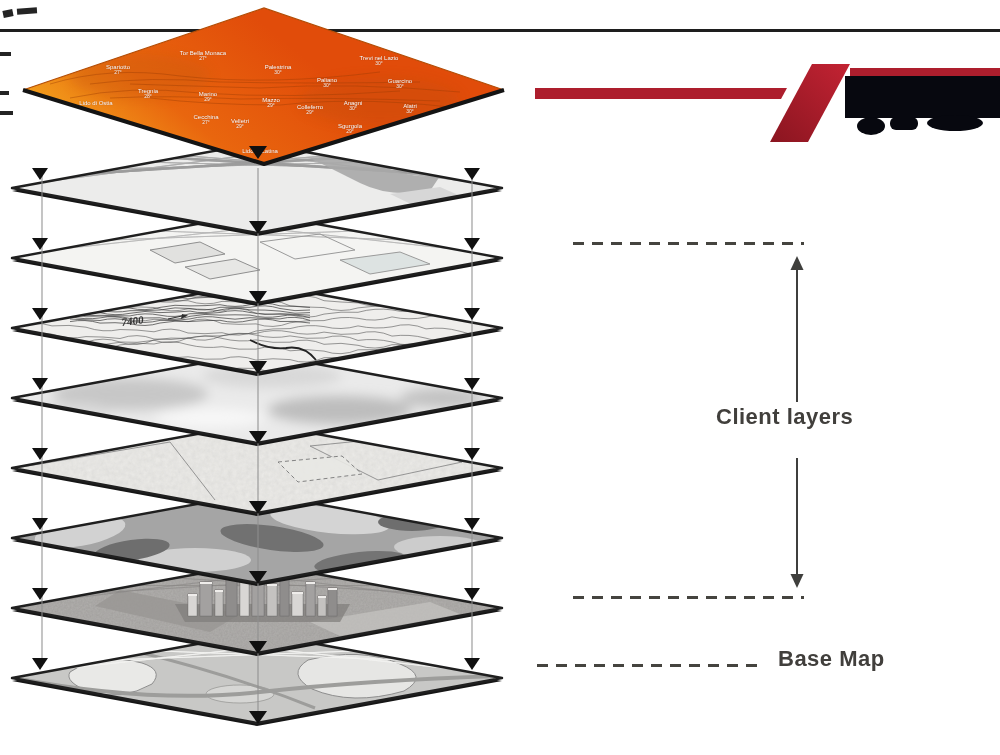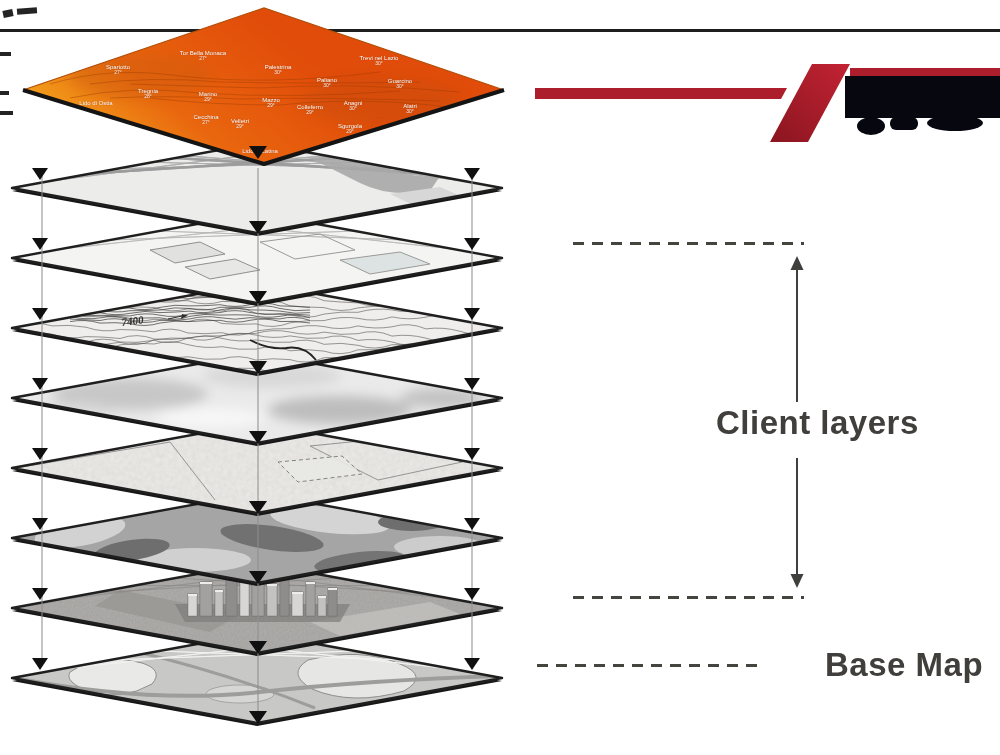--- a/index.html
+++ b/index.html
@@ -14,23 +14,23 @@
   .orange{position:absolute;left:20px;top:6px;width:487px;height:160px;}
   .city{position:absolute;color:#fff;font-size:6px;line-height:1.05;text-align:center;
         transform:translateX(-50%);white-space:nowrap;text-shadow:0 0 1px rgba(130,45,0,.7);z-index:5;}
   .city .t{display:block;font-size:5px;opacity:.95;}
   #connectors{position:absolute;left:0;top:0;z-index:20;pointer-events:none;}
   .dash{position:absolute;height:3px;z-index:6;
         background:repeating-linear-gradient(90deg,var(--dash) 0 11px,transparent 11px 19px);}
   .dashA{left:573px;top:242px;width:231px;}
   .dashB{left:573px;top:596px;width:231px;}
   .dashC{left:537px;top:664px;width:226px;}
-  .anno-label{position:absolute;font-weight:bold;font-size:33px;color:var(--txt);z-index:6;letter-spacing:.5px;}
+  .anno-label{position:absolute;font-weight:bold;font-size:22px;color:var(--txt);z-index:6;letter-spacing:.5px;}
   .label-client{left:716px;top:404px;}
-  .label-base{left:825px;top:646px;}
+  .label-base{left:778px;top:646px;}
   .varr{position:absolute;z-index:6;}
 </style>
 </head>
 <body>
 
 <div class="canvas">
 
   <svg width="0" height="0" style="position:absolute">
     <defs>
       <filter id="f-blur" x="-30%" y="-60%" width="160%" height="220%">

